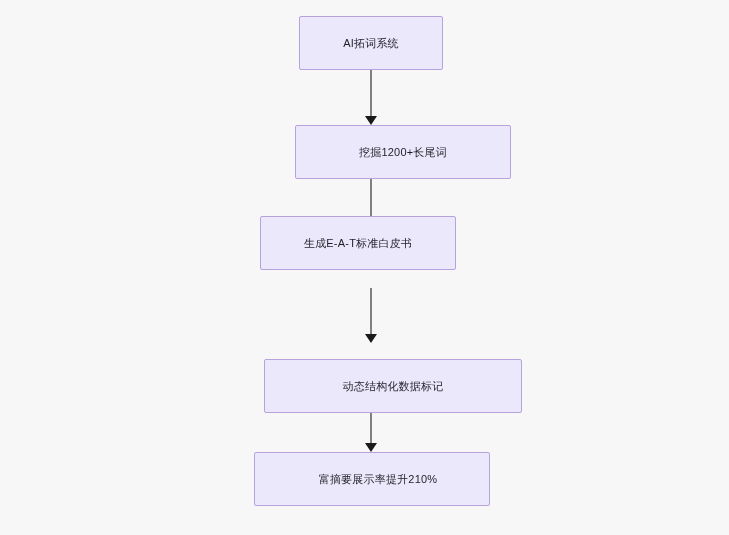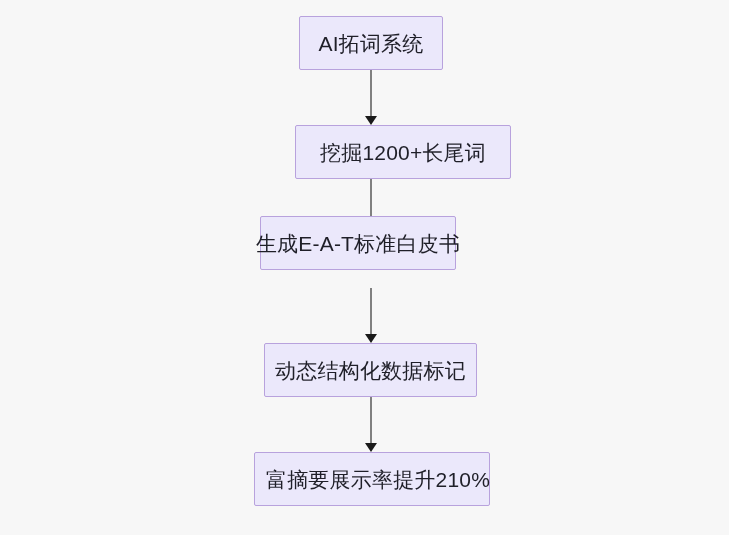--- a/index.html
+++ b/index.html
@@ -27,21 +27,21 @@
     background: #ebe8fb;
     border: 1.3px solid #b8a2dd;
     border-radius: 2px;
     display: flex;
     align-items: center;
     justify-content: center;
     height: 54px;
   }
 
   .node-label {
-    font-size: 21px;
+    font-size: 11px;
     line-height: 1;
     color: #1f1f28;
     letter-spacing: 0.2px;
     white-space: nowrap;
     font-family: "Liberation Sans", "DejaVu Sans", sans-serif;
   }
 
   .edge {
     position: absolute;
     width: 13px;
@@ -97,21 +97,21 @@
   </div>
 
   <div class="node" style="left:275px; top:125px; width:216px;margin-left:20px;">
     <span class="node-label">挖掘1200+长尾词</span>
   </div>
 
   <div class="node" style="left:260px; top:216px; width:196px;">
     <span class="node-label">生成E-A-T标准白皮书</span>
   </div>
 
-  <div class="node" style="left:264px; top:343px; width:213px;">
+  <div class="node" style="left:264px; top:359px; width:258px;">
     <span class="node-label">动态结构化数据标记</span>
   </div>
 
   <div class="node" style="left:254px; top:452px; width:236px;padding-left:12px;">
     <span class="node-label">富摘要展示率提升210%</span>
   </div>
 
 </div>
 
 </body></html>

